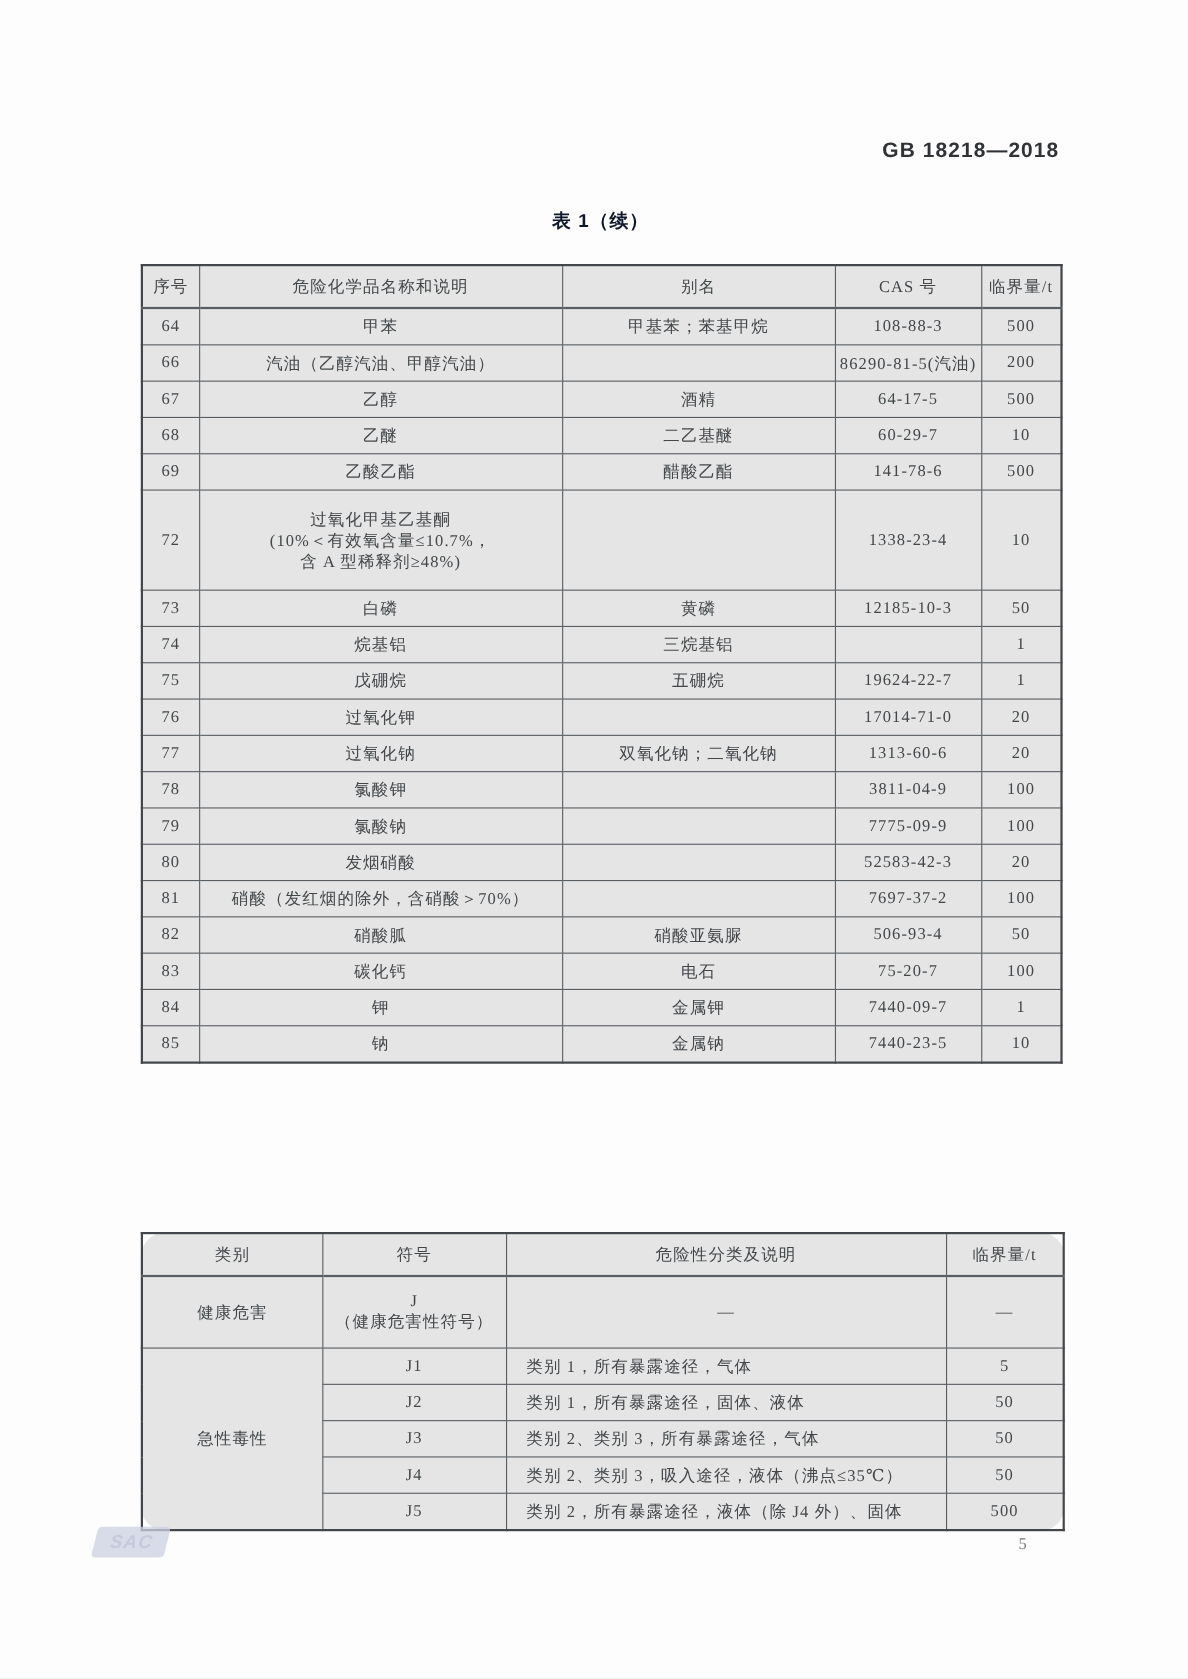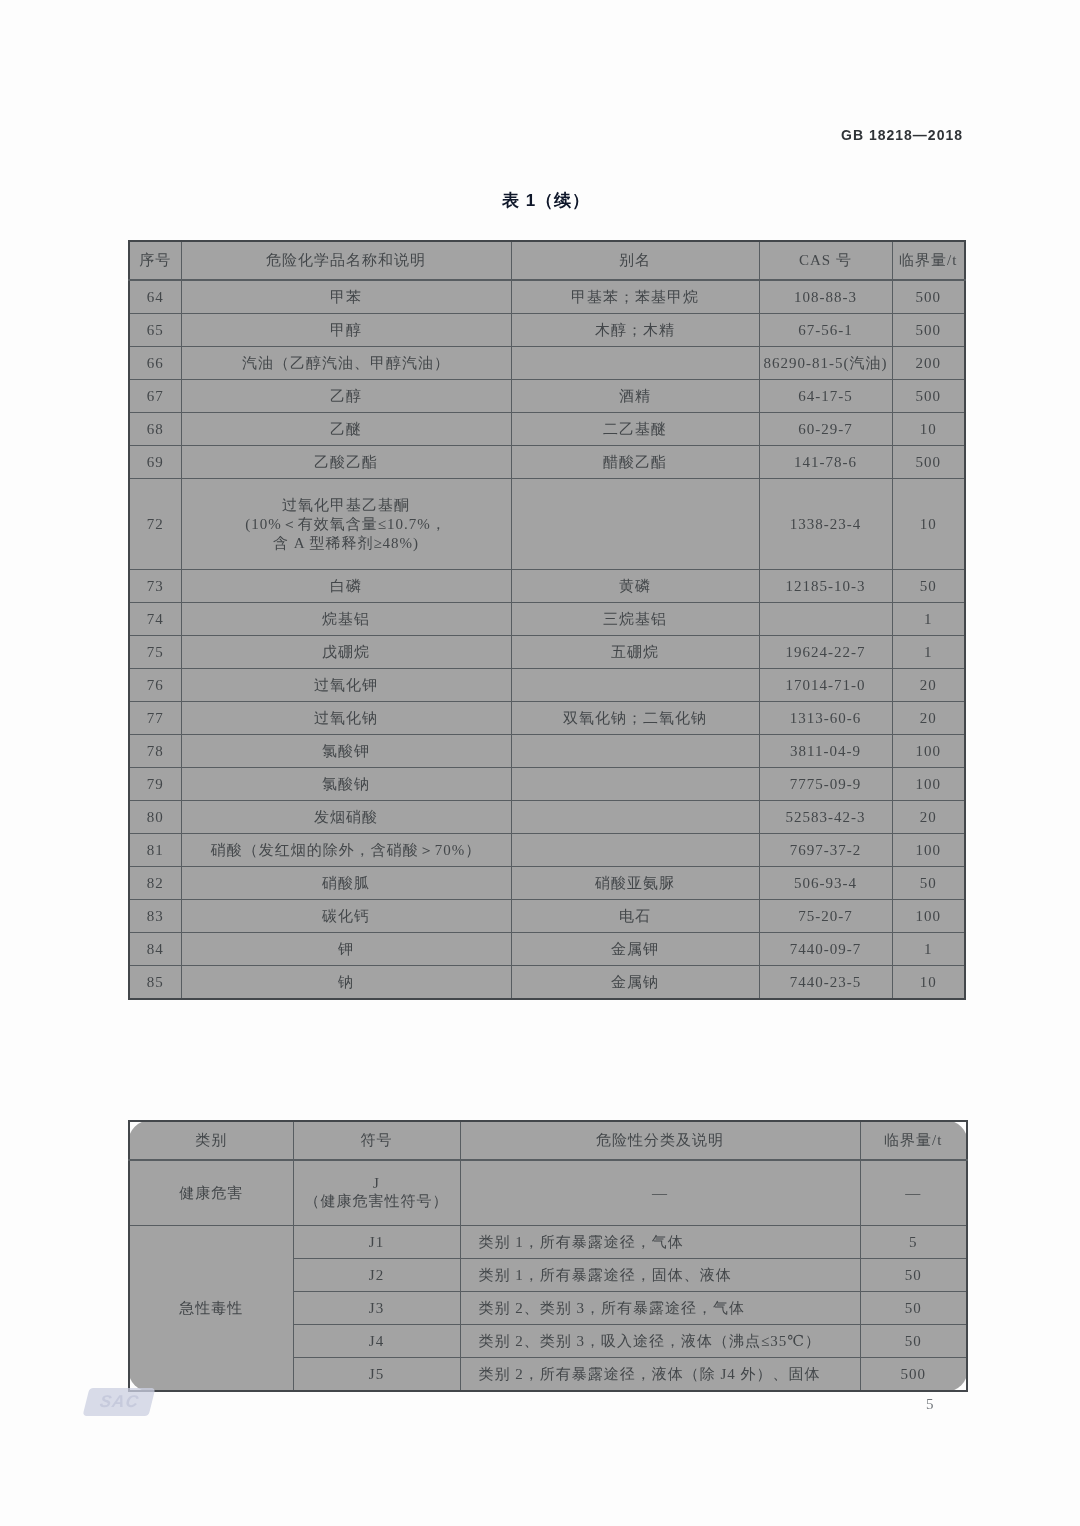--- a/index.html
+++ b/index.html
@@ -5,32 +5,32 @@
   html,body { margin:0; padding:0; background:#e8e8e8; }
   .page {
     position:relative; width:1080px; height:1526px; margin:0 auto;
     background:#fdfdfd; overflow:hidden;
     font-family:"Liberation Serif","DejaVu Serif",serif;
     color:#3e4246;
   }
   .gb-header {
     position:absolute; top:127px; right:117px;
     font-family:"Liberation Sans","DejaVu Sans",sans-serif;
-    font-weight:bold; font-size:14px; letter-spacing:1px; color:#2f3337;
+    font-weight:bold; font-size:19px; letter-spacing:1px; color:#2f3337;
   }
   .table-title {
     position:absolute; left:128px; width:836px; text-align:center;
     font-family:"Liberation Sans","DejaVu Sans",sans-serif;
     font-weight:bold; font-size:17px; color:#0f172a; letter-spacing:1px;
   }
   .t1-title { top:189px; }
   .t2-title { top:1102px;margin-top:32px; }
   table.doc-table {
     position:absolute; left:128px; border-collapse:collapse; table-layout:fixed;
-    font-size:15px; color:#43474a; background:#a3a3a3;
+    font-size:15px; color:#43474a; background:#e5e5e5;
   }
   table.t1 { top:240px; width:836px; }
   table.t2 { top:1120px; width:838px;border-radius:23px; }
   .doc-table th, .doc-table td {
     border:1px solid #585d61; padding:2px 4px;
     text-align:center; vertical-align:middle;
     font-weight:normal; letter-spacing:1px;
     white-space:pre-line; overflow:hidden;
   }
   .doc-table { border:2px solid #43474b; }
@@ -84,27 +84,20 @@
     </thead>
     <tbody>
         <tr>
           <td>64</td>
           <td>甲苯</td>
           <td>甲基苯；苯基甲烷</td>
           <td>108-88-3</td>
           <td>500</td>
         </tr>
         <tr>
-          <td>65</td>
-          <td>甲醇</td>
-          <td>木醇；木精</td>
-          <td>67-56-1</td>
-          <td>500</td>
-        </tr>
-        <tr>
           <td>66</td>
           <td>汽油（乙醇汽油、甲醇汽油）</td>
           <td></td>
           <td>86290-81-5(汽油)</td>
           <td>200</td>
         </tr>
         <tr>
           <td>67</td>
           <td>乙醇</td>
           <td>酒精</td>

